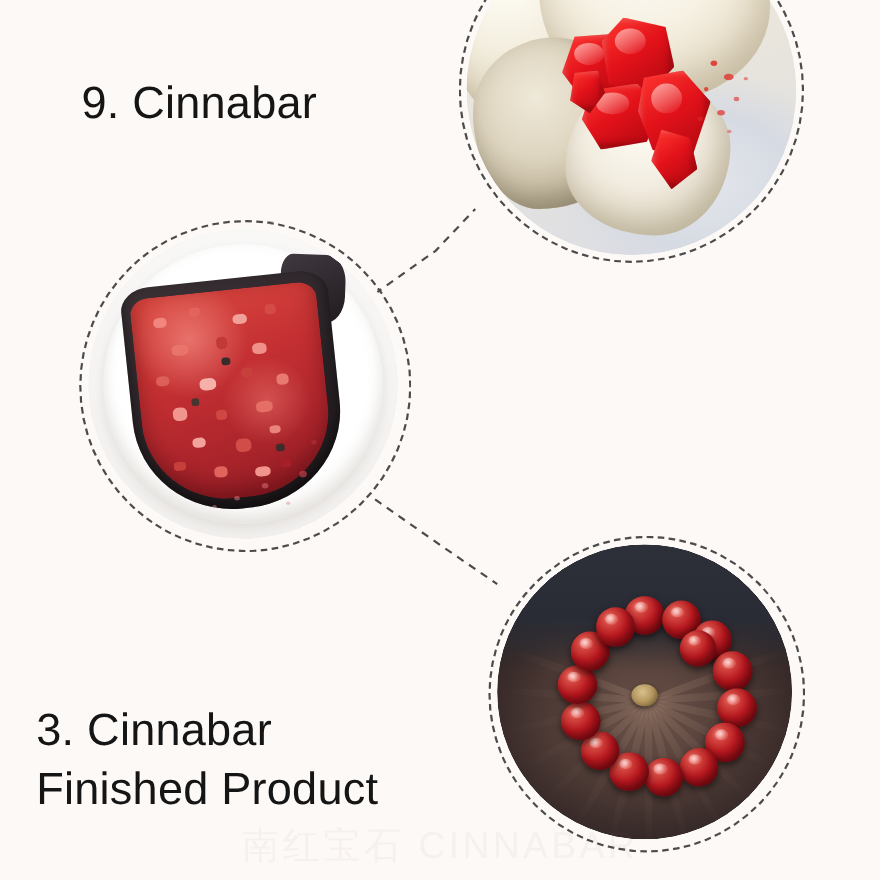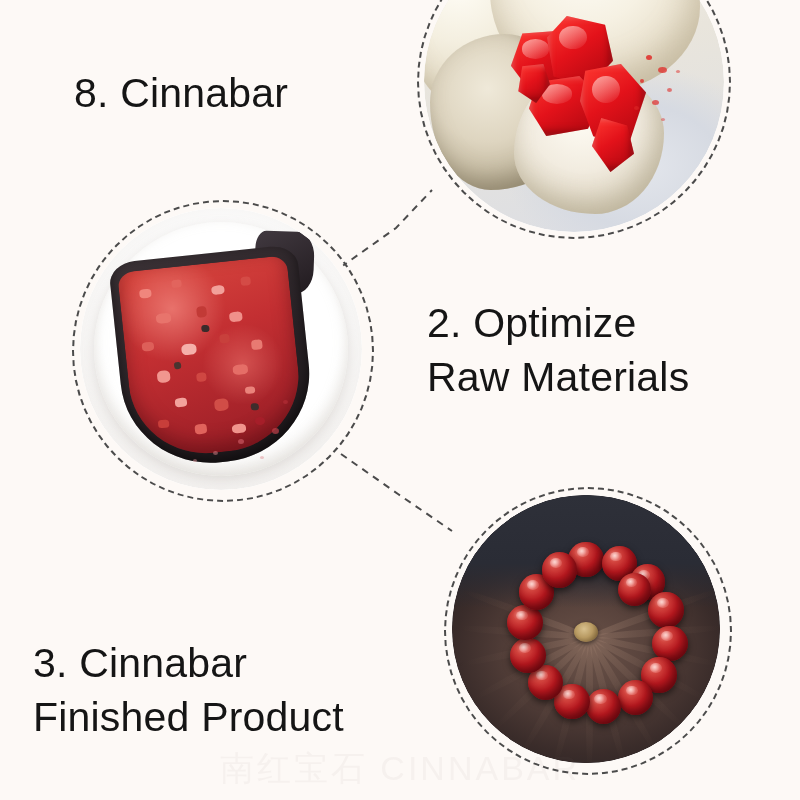--- a/index.html
+++ b/index.html
@@ -357,23 +357,21 @@
       <div class="bead" style="left:28.3%; top:63.4%; width:13.2%; height:13.2%;"></div>
       <div class="bead" style="left:21.7%; top:53.2%; width:13.2%; height:13.2%;"></div>
       <div class="bead" style="left:20.6%; top:41.0%; width:13.2%; height:13.2%;"></div>
       <div class="bead" style="left:24.9%; top:29.6%; width:13.2%; height:13.2%;"></div>
       <div class="bead" style="left:33.4%; top:21.4%; width:13.2%; height:13.2%;"></div>
       <div class="bead" style="left:62.0%; top:29.0%; width:12.4%; height:12.4%;"></div>
     </div>
   </div>
   <div class="inset-ring" style="left:444px; top:487px; width:284px; height:284px;"></div>
 
-  <div id="label-1" class="step-label">8. Cinnabar</div>
-
-  <div id="label-2" class="step-label">2. Optimize
-Raw Materials</div>
+  <div id="label-1" class="step-label">9. Cinnabar</div>
+
 
   <div id="label-3" class="step-label">3. Cinnabar
 Finished Product</div>
 
   <div id="watermark">南红宝石 CINNABAR</div>
 
 </div>
 
 </body></html>

